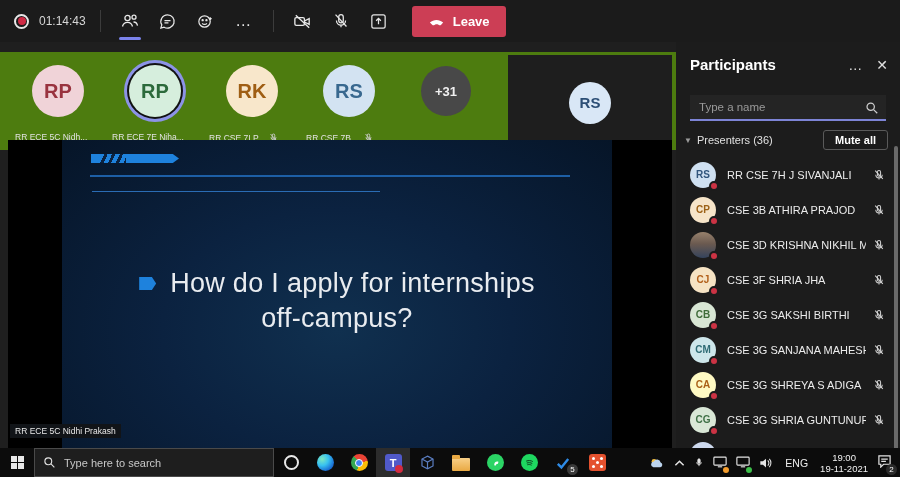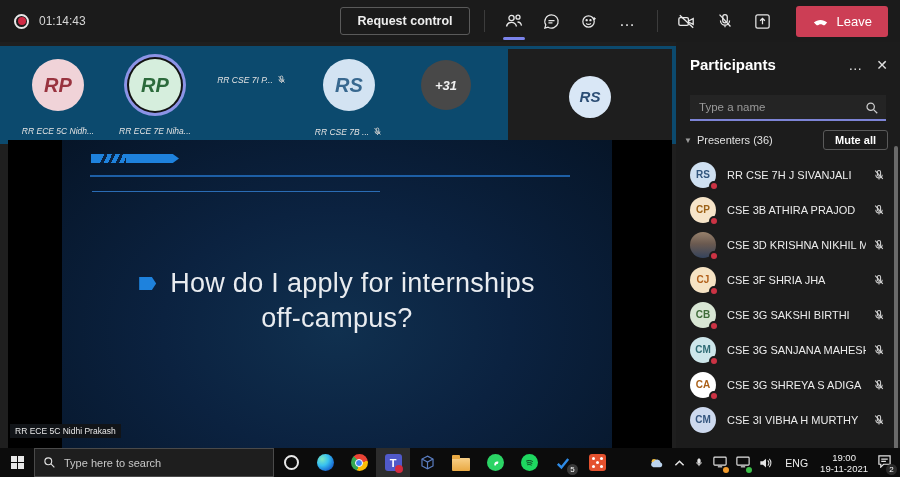--- a/index.html
+++ b/index.html
@@ -20,33 +20,33 @@
     font-family:inherit; }
   .tb-sep { width:1px; height:22px; background:#3c3c3c; margin:0 14px; }
   .tb-icons { display:flex; align-items:center; gap:8px; }
   .tb-icon { position:relative; width:30px; height:30px; display:flex;
     align-items:center; justify-content:center; border-radius:3px; }
   .tb-icon svg { display:block; }
   .tb-icon.active::after { content:""; position:absolute; left:4px; right:4px;
     bottom:-4px; height:3px; border-radius:2px; background:var(--accent); }
   .dots { color:#e6e6e6; font-size:16px; letter-spacing:1px; }
   .leave-btn { display:flex; align-items:center; gap:8px; margin:0 12px 0 18px;
-    border:none; color:#fff; font-weight:400; font-size:13px; padding:7px 16px;
+    border:none; color:#fff; font-weight:700; font-size:13px; padding:7px 16px;
     border-radius:3px; font-family:inherit; }
 
   
-  .filmstrip { position:absolute; left:0; top:46px; width:676px; height:98px;
-    background:#0c4a6e;font-style:italic; }
+  .filmstrip { position:absolute; left:0; top:52px; width:676px; height:98px;
+    background:#4d7c0f; }
   .strip-items { position:absolute; left:22px; top:13px; display:flex; gap:25px; }
   .strip-item { width:72px; display:flex; flex-direction:column; align-items:center; }
   .s-avatar { width:52px; height:52px; border-radius:50%; display:flex;
     align-items:center; justify-content:center; font-size:20px; font-weight:700; }
   .s-avatar.speaking { box-shadow:0 0 0 2px #121212, 0 0 0 5px #8c93e6; }
   .s-label { margin-top:15px; width:86px; display:flex; align-items:center;
-    justify-content:center; gap:3px; }
+    gap:3px; }
   .s-label span { color:#e2e2e2; font-size:8.5px; white-space:nowrap; overflow:hidden; }
   .overflow-av { width:50px; height:50px; margin-top:1px; border-radius:50%;
     background:#484848; color:#f0f0f0; font-size:13px; font-weight:600;
     display:flex; align-items:center; justify-content:center; }
   .video-tile { position:absolute; left:508px; top:3px; width:164px; height:95px;
     background:#1e1e1e; display:flex; align-items:center; justify-content:center; }
   .v-avatar { width:42px; height:42px; border-radius:50%; font-size:15px; font-weight:600;
     display:flex; align-items:center; justify-content:center; }
 
   
@@ -155,21 +155,20 @@
 
 <div class="app">
 
   <div class="top-bar">
     <div class="rec-wrap">
       <span class="rec-dot">
           <i style="background: rgb(207, 43, 69);"></i>
         </span>
       <span class="timer">01:14:43</span>
     </div>
-    <button class="req-btn">Request control</button>
     <span class="tb-sep"></span>
     <div class="tb-icons">
       <span class="tb-icon active" style="--accent:#7b83eb">
         <svg width="20" height="20" viewBox="0 0 20 20" fill="none" stroke="#e8e8e8" stroke-width="1.3">
           <circle cx="7.5" cy="7" r="2.6"></circle>
             <path d="M2.5 15.5c.6-2.8 2.6-4.2 5-4.2s4.4 1.4 5 4.2"></path>
           <circle cx="14" cy="6.2" r="2"></circle>
             <path d="M13.5 11c2.2.1 3.6 1.4 4 3.6"></path>
         </svg>
       </span>
@@ -231,20 +230,21 @@
             <span>RR ECE 5C Nidh...</span>
           </span>
       </div>
       <div class="strip-item">
         <span class="s-avatar speaking" style="background: rgb(214, 238, 221); color: rgb(44, 106, 59);">RP</span>
         <span class="s-label">
             <span>RR ECE 7E Niha...</span>
           </span>
       </div>
       <div class="strip-item">
+        <span class="s-avatar" style="background: rgb(248, 231, 203); color: rgb(159, 94, 19);">RK</span>
         <span class="s-label">
             <span>RR CSE 7I P...</span>
           <svg width="11" height="11" viewBox="0 0 22 22" fill="none" stroke="#cfcfcf" stroke-width="1.8">
               <rect x="8.5" y="4" width="5" height="9" rx="2.5"></rect>
               <path d="M6 10.5a5 5 0 0 0 10 0M11 15.5V18"></path>
               <line x1="5" y1="4" x2="17" y2="17"></line>
             </svg>
         </span>
       </div>
       <div class="strip-item">
@@ -373,31 +373,43 @@
         <span class="p-name">CSE 3G SANJANA MAHESH</span>
         <svg class="p-mic" width="14" height="14" viewBox="0 0 22 22" fill="none" stroke="#d6d6d6" stroke-width="1.6">
             <rect x="8.5" y="4" width="5" height="9" rx="2.5"></rect>
             <path d="M6 10.5a5 5 0 0 0 10 0M11 15.5V18"></path>
             <line x1="5" y1="4" x2="17" y2="17"></line>
           </svg>
       </div>
 
       <div class="p-row">
         <span class="p-av-wrap">
-            <span class="p-avatar" style="background: #ffffff; color: rgb(170, 96, 24);">CA</span>
+            <span class="p-avatar" style="background: #fef9c3; color: rgb(170, 96, 24);">CA</span>
             <i class="p-dot"></i>
           </span>
         <span class="p-name">CSE 3G SHREYA S ADIGA</span>
         <svg class="p-mic" width="14" height="14" viewBox="0 0 22 22" fill="none" stroke="#d6d6d6" stroke-width="1.6">
             <rect x="8.5" y="4" width="5" height="9" rx="2.5"></rect>
             <path d="M6 10.5a5 5 0 0 0 10 0M11 15.5V18"></path>
             <line x1="5" y1="4" x2="17" y2="17"></line>
           </svg>
       </div>
 
+      <div class="p-row">
+        <span class="p-av-wrap">
+            <span class="p-avatar" style="background: rgb(217, 231, 214); color: rgb(63, 112, 70);">CG</span>
+            <i class="p-dot"></i>
+          </span>
+        <span class="p-name">CSE 3G SHRIA GUNTUNUR</span>
+        <svg class="p-mic" width="14" height="14" viewBox="0 0 22 22" fill="none" stroke="#d6d6d6" stroke-width="1.6">
+            <rect x="8.5" y="4" width="5" height="9" rx="2.5"></rect>
+            <path d="M6 10.5a5 5 0 0 0 10 0M11 15.5V18"></path>
+            <line x1="5" y1="4" x2="17" y2="17"></line>
+          </svg>
+      </div>
 
       <div class="p-row">
         <span class="p-av-wrap">
             <span class="p-avatar" style="background: rgb(205, 217, 238); color: rgb(52, 85, 126);">CM</span>
           </span>
         <span class="p-name">CSE 3I VIBHA H MURTHY</span>
         <svg class="p-mic" width="14" height="14" viewBox="0 0 22 22" fill="none" stroke="#d6d6d6" stroke-width="1.6">
             <rect x="8.5" y="4" width="5" height="9" rx="2.5"></rect>
             <path d="M6 10.5a5 5 0 0 0 10 0M11 15.5V18"></path>
             <line x1="5" y1="4" x2="17" y2="17"></line>

